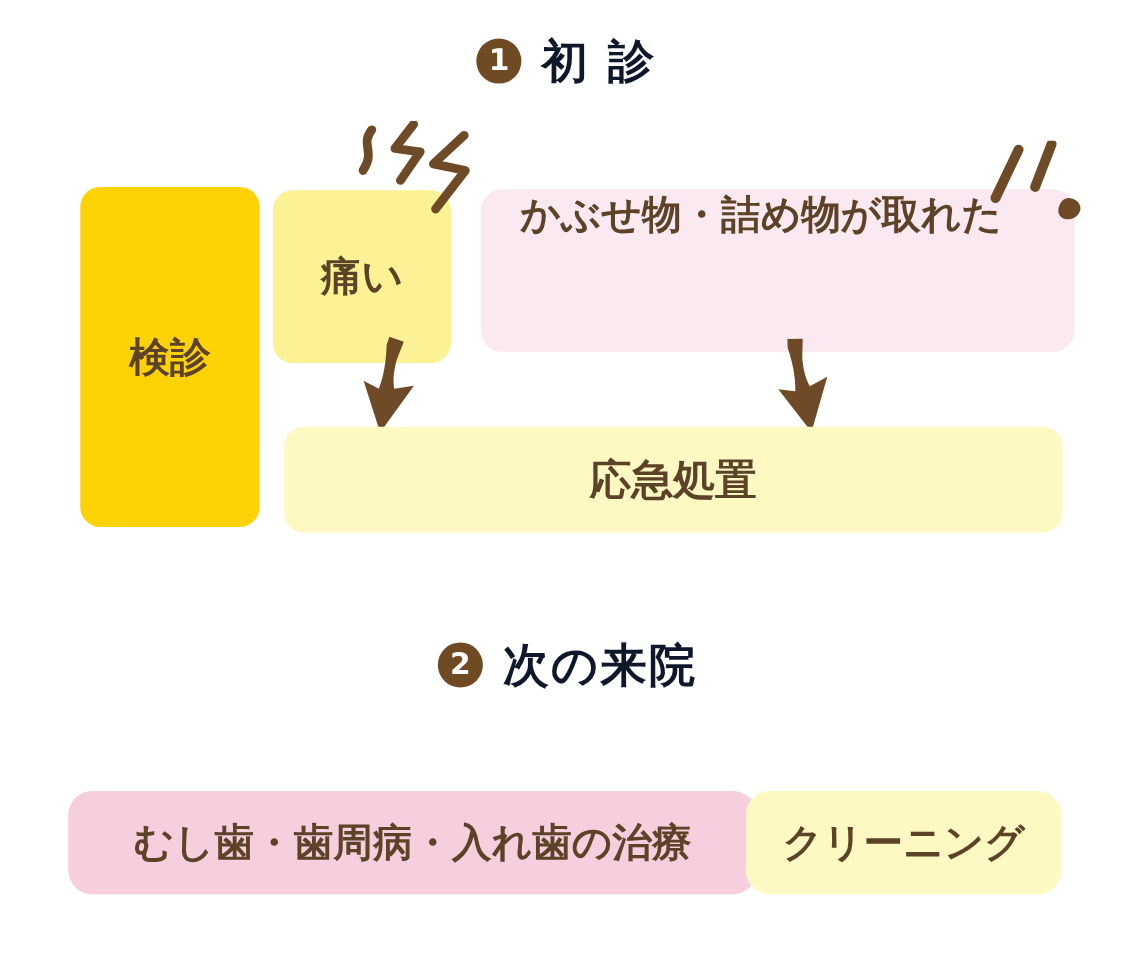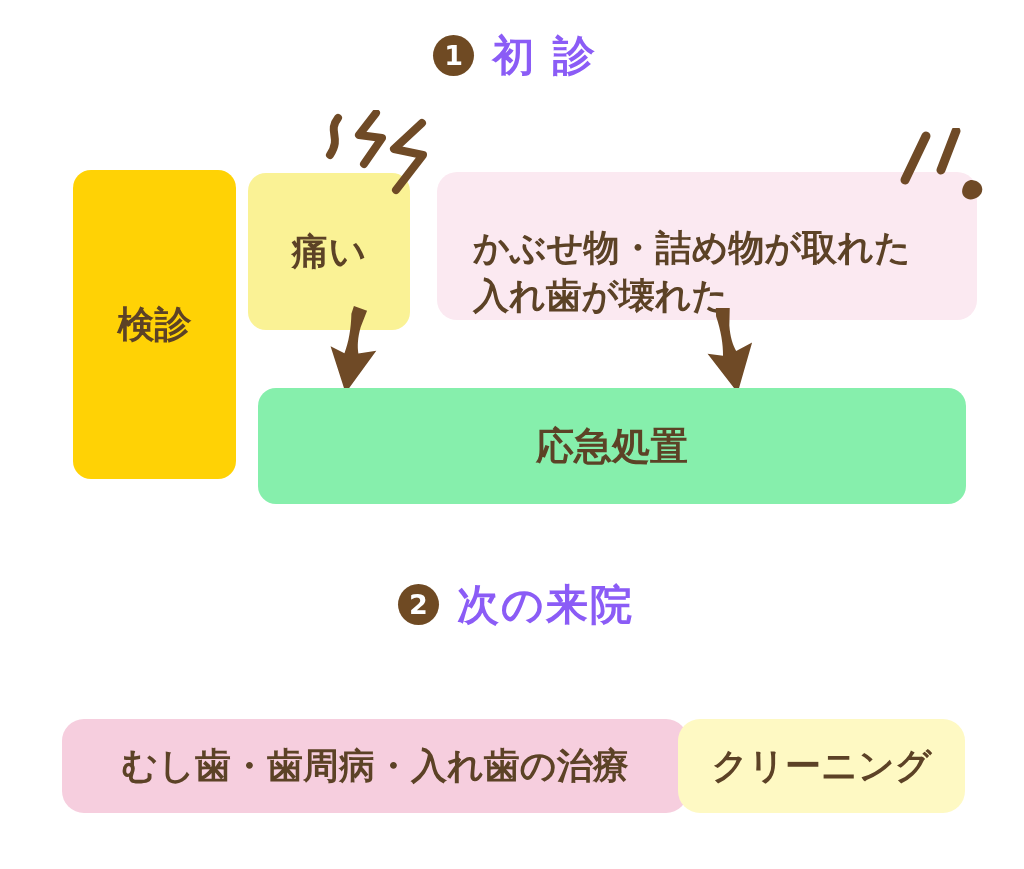--- a/index.html
+++ b/index.html
@@ -6,39 +6,39 @@
   .stage{
     position:relative;width:1024px;height:869px;background:#ffffff;
     font-family:"DejaVu Sans",sans-serif;overflow:hidden;
   }
   .panel{position:absolute;background:#ffffff;border-radius:28px;}
   .header-band{
     position:absolute;background:#ffffff;border-radius:28px;
     display:flex;align-items:center;justify-content:center;gap:18px;
   }
   .step-title{
-    margin:0;font-size:42px;font-weight:700;color:#8b5cf6;letter-spacing:2px;white-space:pre;
+    margin:0;font-size:42px;font-weight:700;color:#0f172a;letter-spacing:2px;white-space:pre;
   }
   .num-badge{
     width:41px;height:41px;border-radius:50%;background:#6f4a23;color:#ffffff;
     display:flex;align-items:center;justify-content:center;
     font-size:27px;font-weight:700;flex:0 0 auto;
   }
   .box{
     position:absolute;display:flex;align-items:center;justify-content:center;
     color:#5c4226;font-weight:600;border-radius:18px;text-align:center;
   }
   .box-checkup{left:49px;top:75px;width:163px;height:309px;background:#ffd205;font-size:37px;margin-left:24px;}
   .box-pain{left:248px;top:78px;width:162px;height:157px;background:#faf295;font-size:37px;}
   .box-broken{
     left:437px;top:77px;width:540px;height:148px;background:#fbe9f1;border-radius:20px;
-    flex-direction:column;align-items:flex-start;justify-content:flex-end;
+    flex-direction:column;align-items:flex-start;justify-content:space-between;
     padding-left:36px;box-sizing:border-box;font-size:36px;line-height:48px;text-align:left;
   }
-  .box-emergency{left:258px;top:293px;width:708px;height:116px;background:#86efac;font-size:38px;}
+  .box-emergency{left:258px;top:293px;width:708px;height:96px;background:#fef9c3;font-size:38px;}
   .box-treatment{left:62px;top:71px;width:626px;height:94px;background:#f6cede;border-radius:22px;font-size:36px;}
   .box-cleaning{left:678px;top:71px;width:287px;height:94px;background:#fef9c3;border-radius:22px;font-size:36px;}
   .tail{
     position:absolute;width:0;height:0;top:512px;
     border-left:56px solid transparent;border-right:56px solid transparent;
     border-top:39px solid #ffffff;
   }
   .tail-left{left:85px;}
   .tail-right{left:762px;}
   .doodle{position:absolute;}
@@ -67,21 +67,20 @@
     <span class="doodle" style="left:322px;top:15px;">
       <svg width="110" height="105" viewBox="0 0 110 105" fill="none">
         <path d="M16,8 C5,22 20,27 8,45" stroke="#6f4a26" stroke-width="8" stroke-linecap="round" stroke-linejoin="round"></path>
         <path d="M54,3 L37,25 L60,28 L42,54" stroke="#6f4a26" stroke-width="8" stroke-linecap="round" stroke-linejoin="round"></path>
         <path d="M100,13 L72,39 L101,45 L74,80" stroke="#6f4a26" stroke-width="8" stroke-linecap="round" stroke-linejoin="round"></path>
       </svg>
     </span>
 
     <div class="box box-broken">
       <span>かぶせ物・詰め物が取れた</span>
-      <span>入れ歯が壊れた</span>
     </div>
 
     <span class="doodle" style="left:896px;top:33px;">
       <svg width="88" height="82" viewBox="0 0 88 82" fill="none">
         <path d="M30,8 L9,52" stroke="#6f4a26" stroke-width="9" stroke-linecap="round"></path>
         <path d="M60,3 L45,42" stroke="#6f4a26" stroke-width="9" stroke-linecap="round"></path>
         <path d="M76,52 C86,53 90,63 82,69 C73,75 63,69 67,59 C69,54 72,52 76,52 Z" fill="#6f4a26"></path>
       </svg>
     </span>
 

